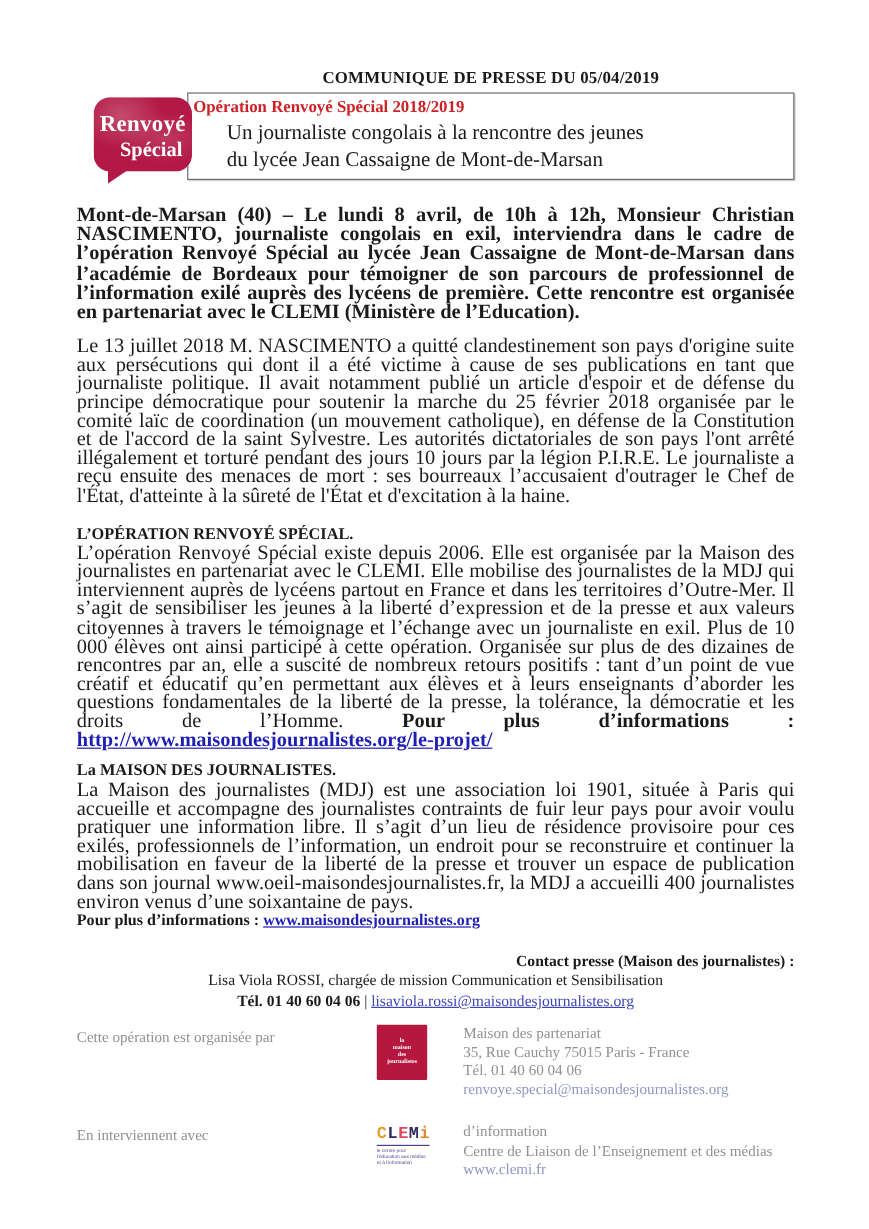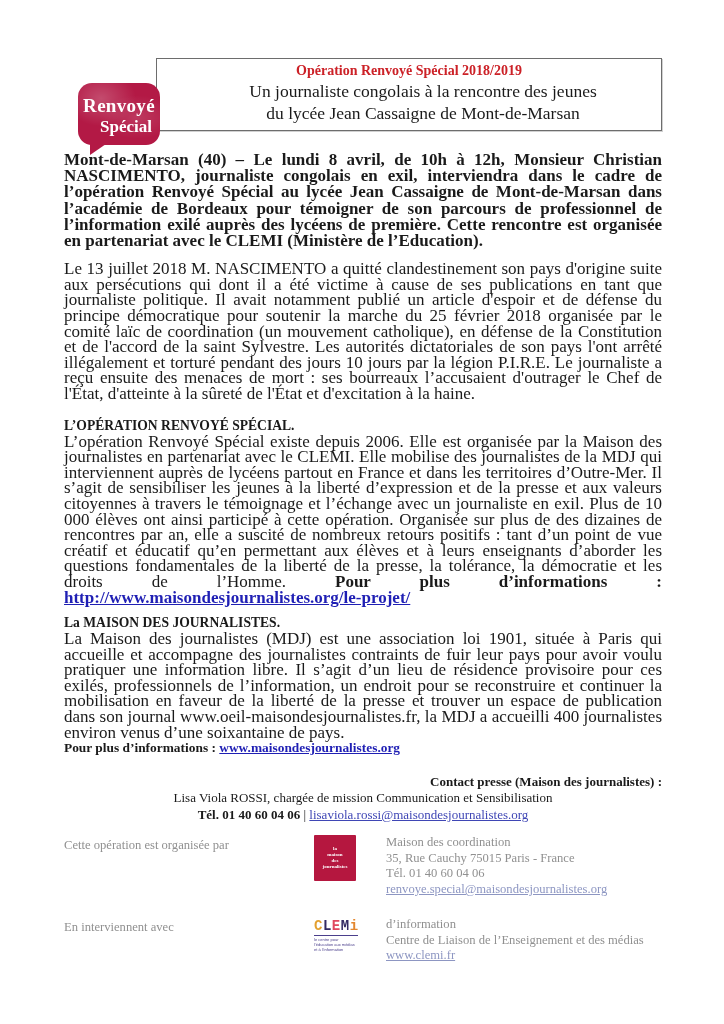--- a/index.html
+++ b/index.html
@@ -15,21 +15,21 @@
   
   .doc-header { position:relative; margin-bottom:21px; }
   .kicker {
     margin-left:92px; text-align:center;
     font-weight:bold; font-size:14px; line-height:19px; letter-spacing:0.2px;
   }
   .title-box {
     margin-left:92px; margin-top:2px;
     border:1px solid #6d6d6d;
     box-shadow:1px 1px 0 rgba(0,0,0,0.18);
-    text-align:center; padding:3px 4px 6px 4px;
+    padding:3px 4px 6px 4px;
   }
   .box-subtitle { color:#cc2127; font-weight:bold; font-size:14px; line-height:18px; }
   .box-title { font-weight:normal; font-size:17.5px; line-height:22px;padding-left:28px; }
 
   .rs-logo {
     position:absolute; left:14px; top:25px;
     width:82px; height:62px;
     background:
       radial-gradient(ellipse at 28% 25%, rgba(255,255,255,0.22), transparent 42%),
       radial-gradient(ellipse at 72% 55%, rgba(255,255,255,0.14), transparent 45%),
@@ -52,21 +52,21 @@
     text-align:justify; margin:0 0 10px 0;
   }
   .para.lead { font-weight:bold; margin-bottom:12px; line-height:16.2px; }
   .para.story { margin-bottom:16px; }
   .sec-heading { font-weight:bold; font-size:13.6px; line-height:16px; margin:0; }
   .more-line { font-size:13.4px; line-height:15.6px; margin:0 0 4px 0; }
   strong.inline-label { font-weight:bold; }
   a { cursor:pointer; }
   .link-strong { color:#1f1fb4; font-weight:bold; text-decoration:underline; }
   .link-mid { color:#3f46b5; text-decoration:underline; }
-  .link-muted { color:#8d96c2; text-decoration:underline; }
+  .link-muted { color:#8d96c2; }
 
   
   .contact { text-align:center; margin-top:18px; font-size:13px; line-height:16.5px; }
   .contact .c-title { font-weight:bold;text-align:right; }
   .contact .c-phone { font-weight:bold; }
 
   
   .footer-row {
     display:grid; grid-template-columns:238px 60px 1fr;
     column-gap:12px; margin-top:12px;
@@ -89,20 +89,21 @@
     border-top:1px solid #4b3f8c; margin-top:2px; padding-top:1px;
   }
   .f-info div { margin:0; }
 </style>
 </head>
 <body>
 
 <div class="page">
 
   <div class="doc-header">
+    <div class="kicker">COMMUNIQUE DE PRESSE DU 05/04/2019</div>
     <div class="rs-logo">
       <div class="rs-line1">Renvoyé</div>
       <div class="rs-line2">Spécial</div>
     </div>
     <div class="title-box">
       <div class="box-subtitle">Opération Renvoyé Spécial 2018/2019</div>
       <div class="box-title">Un journaliste congolais à la rencontre des jeunes</div>
       <div class="box-title">du lycée Jean Cassaigne de Mont-de-Marsan</div>
     </div>
   </div>
@@ -126,21 +127,21 @@
 
   <div class="footer-row">
     <div class="f-label">Cette opération est organisée par</div>
     <div class="mdj-logo">
       <span>la</span>
       <span>maison</span>
       <span>des</span>
       <span>journalistes</span>
     </div>
     <div class="f-info">
-      <div>Maison des coordination</div>
+      <div>Maison des partenariat</div>
       <div>35, Rue Cauchy 75015 Paris - France</div>
       <div>Tél. 01 40 60 04 06</div>
       <div><a class="link-muted">renvoye.special@maisondesjournalistes.org</a></div>
     </div>
   </div>
 
   <div class="footer-row second">
     <div class="f-label">En interviennent avec</div>
     <div class="clemi-logo">
       <div class="clemi-word"><span style="color: rgb(227, 160, 47);">C</span><span style="color: rgb(50, 42, 99);">L</span><span style="color: rgb(224, 72, 94);">E</span><span style="color: rgb(50, 42, 99);">M</span><span style="color: rgb(227, 135, 47);">i</span></div>

